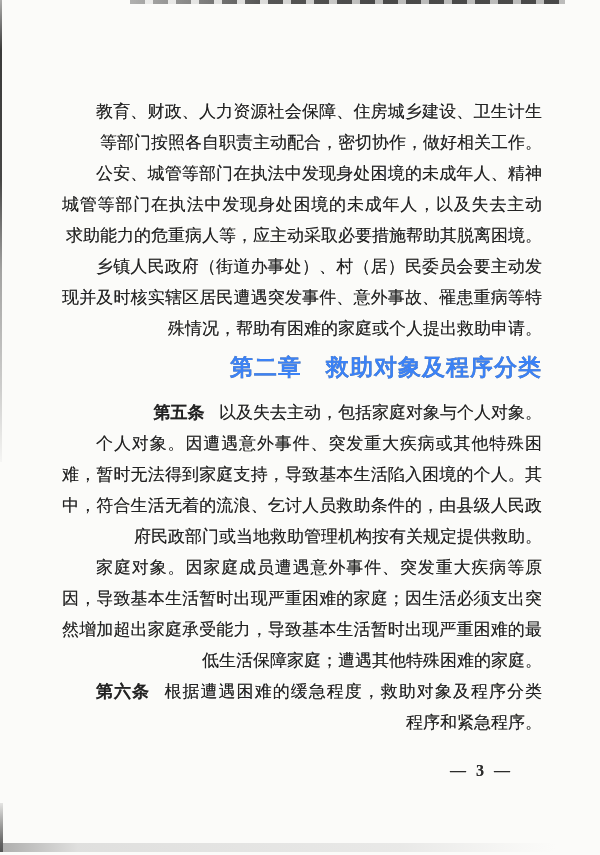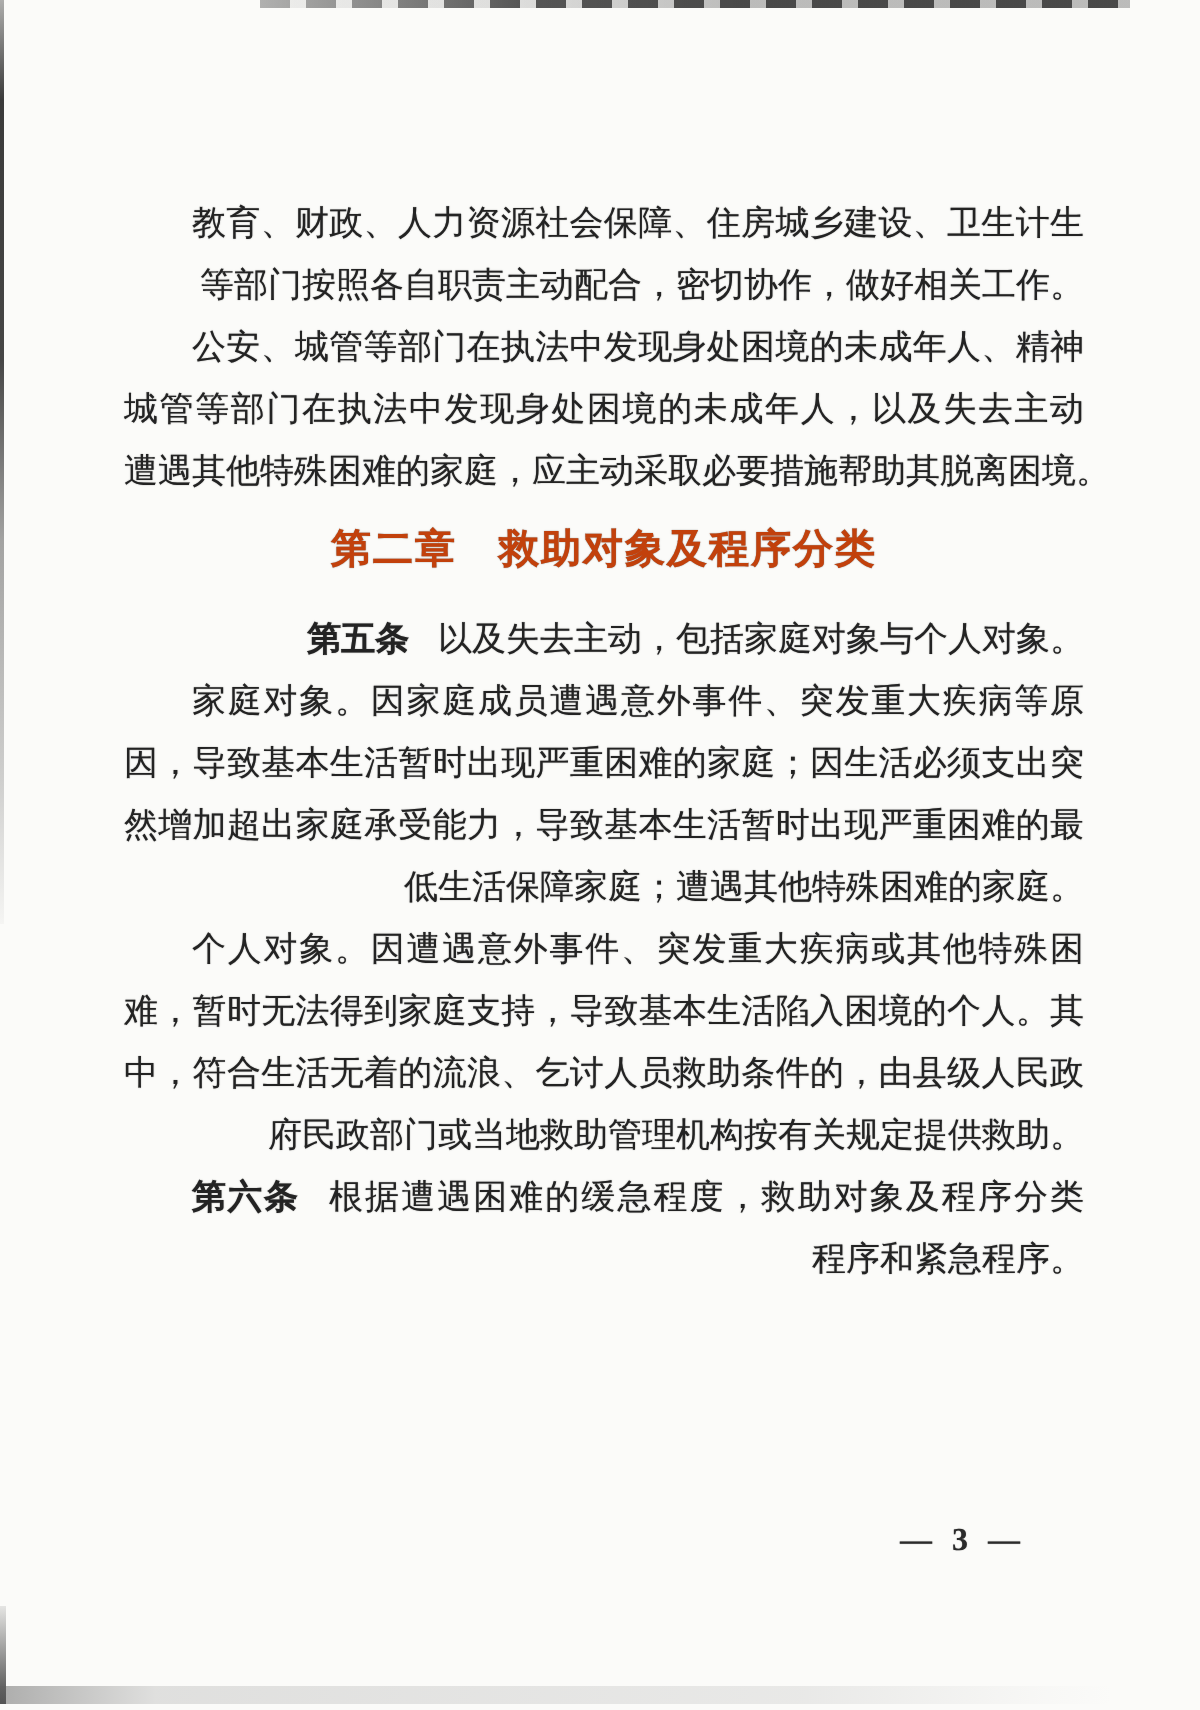--- a/index.html
+++ b/index.html
@@ -12,22 +12,22 @@
   }
   .content{position:absolute;left:62px;top:96px;width:480px;}
   .line{
     font-size:17px;line-height:31px;white-space:nowrap;
     text-shadow:0 0 .6px rgba(25,25,25,.55);
     text-align:right;
   }
   .j{white-space:normal;text-align:justify;text-align-last:justify;}
   .ind{text-indent:2em;}
   .chapter{
-    margin:7px 0 12px;font-size:20px;line-height:34px;font-weight:bold;
-    text-align:center;letter-spacing:1px;color:#c2410c;
+    margin:7px 0 12px;font-size:23px;line-height:34px;font-weight:bold;
+    text-align:right;letter-spacing:1px;color:#3b82f6;
     text-shadow:0 0 .6px rgba(25,25,25,.6);
   }
   .article-label{font-weight:bold;margin-right:.85em;}
   .pagenum{
     position:absolute;top:762px;right:87px;
     font-size:16px;font-weight:bold;letter-spacing:3px;color:#2b2b2b;
     text-shadow:0 0 .5px rgba(25,25,25,.5);
   }
   
   .art-top{
@@ -66,42 +66,47 @@
   <div class="content">
 
     <div>
       <div class="line j ind">教育、财政、人力资源社会保障、住房城乡建设、卫生计生</div>
       <div class="line">等部门按照各自职责主动配合，密切协作，做好相关工作。</div>
     </div>
 
     <div>
       <div class="line j ind">公安、城管等部门在执法中发现身处困境的未成年人、精神</div>
       <div class="line j">城管等部门在执法中发现身处困境的未成年人，以及失去主动</div>
-      <div class="line">遭遇其他特殊困难的家庭，应主动采取必要措施帮助其脱离困境。</div>
+      <div class="line">求助能力的危重病人等，应主动采取必要措施帮助其脱离困境。</div>
     </div>
 
+    <div>
+      <div class="line j ind">乡镇人民政府（街道办事处）、村（居）民委员会要主动发</div>
+      <div class="line j">现并及时核实辖区居民遭遇突发事件、意外事故、罹患重病等特</div>
+      <div class="line">殊情况，帮助有困难的家庭或个人提出救助申请。</div>
+    </div>
 
     <h2 class="chapter">第二章　救助对象及程序分类</h2>
 
     <div class="line ind">
       <span class="article-label">第五条</span><span>以及失去主动，包括家庭对象与个人对象。</span>
     </div>
 
     <div>
+      <div class="line j ind">个人对象。因遭遇意外事件、突发重大疾病或其他特殊困</div>
+      <div class="line j">难，暂时无法得到家庭支持，导致基本生活陷入困境的个人。其</div>
+      <div class="line j">中，符合生活无着的流浪、乞讨人员救助条件的，由县级人民政</div>
+      <div class="line">府民政部门或当地救助管理机构按有关规定提供救助。</div>
+    </div>
+
+    <div>
       <div class="line j ind">家庭对象。因家庭成员遭遇意外事件、突发重大疾病等原</div>
       <div class="line j">因，导致基本生活暂时出现严重困难的家庭；因生活必须支出突</div>
       <div class="line j">然增加超出家庭承受能力，导致基本生活暂时出现严重困难的最</div>
       <div class="line">低生活保障家庭；遭遇其他特殊困难的家庭。</div>
-    </div>
-
-    <div>
-      <div class="line j ind">个人对象。因遭遇意外事件、突发重大疾病或其他特殊困</div>
-      <div class="line j">难，暂时无法得到家庭支持，导致基本生活陷入困境的个人。其</div>
-      <div class="line j">中，符合生活无着的流浪、乞讨人员救助条件的，由县级人民政</div>
-      <div class="line">府民政部门或当地救助管理机构按有关规定提供救助。</div>
     </div>
 
     <div>
       <div class="line j ind">
         <span class="article-label">第六条</span><span>根据遭遇困难的缓急程度，救助对象及程序分类</span>
       </div>
       <div class="line">程序和紧急程序。</div>
     </div>
 
 

